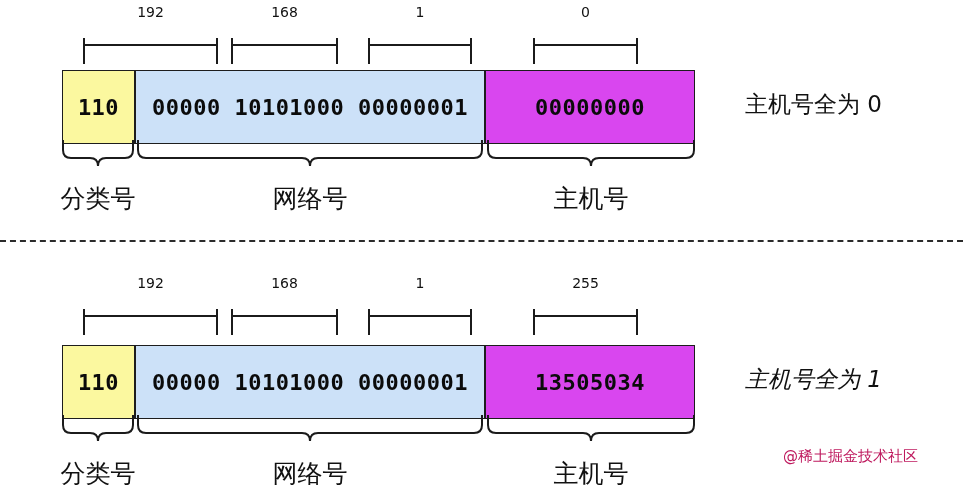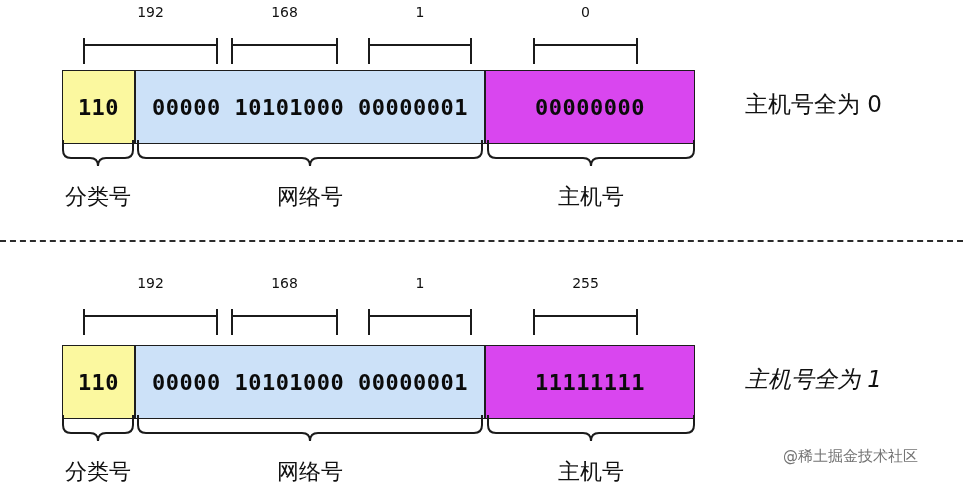--- a/index.html
+++ b/index.html
@@ -38,21 +38,21 @@
     letter-spacing:0.5px;
     white-space:nowrap;
   }
   .seg-class{background:#fbf89f;}
   .seg-net{background:#cce1f8;}
   .seg-host{background:#d946ef;}
 
   
   .brace-label{
     position:absolute;
-    font-size:22px;
+    font-size:25px;
     color:#111;
     text-align:center;
     white-space:nowrap;
     font-family:Liberation Sans, sans-serif;
   }
 
   
   .side-note{
     position:absolute;
     font-size:23px;
@@ -66,21 +66,21 @@
   .divider{
     position:absolute;
     left:0;width:963px;height:0;
     border-top:2px dashed #2b2b2b;
   }
 
   
   .watermark{
     position:absolute;
     font-size:15px;
-    color:#737373;
+    color:#be185d;
     white-space:nowrap;
     font-family:"DejaVu Sans",sans-serif;
   }
 
   svg{display:block;overflow:visible;}
   .ink{stroke:#1b1b1b;fill:none;stroke-width:2;}
   .ink-thin{stroke:#1b1b1b;fill:none;stroke-width:2;stroke-linecap:butt;}
 </style>
 </head>
 <body>
@@ -144,21 +144,21 @@
     </g>
   </svg>
 
   <div class="bar seg-class" style="left:62px;top:345px;width:73px;">
     <span>110</span>
   </div>
   <div class="bar seg-net" style="left:135px;top:345px;width:350px;">
     <span>00000 10101000 00000001</span>
   </div>
   <div class="bar seg-host" style="left:485px;top:345px;width:210px;">
-    <span>11111111</span>
+    <span>13505034</span>
   </div>
 
   <svg class="abs" style="left:0;top:411px;width:963px;height:46px;">
     <g class="ink">
       <path d="M63,4 L63,14 Q63,22 71,22 L90,22 Q98,22 98,30 Q98,22 106,22 L125,22 Q133,22 133,14 L133,4"></path>
       <path d="M138,4 L138,14 Q138,22 146,22 L302,22 Q310,22 310,30 Q310,22 318,22 L474,22 Q482,22 482,14 L482,4"></path>
       <path d="M488,4 L488,14 Q488,22 496,22 L583,22 Q591,22 591,30 Q591,22 599,22 L686,22 Q694,22 694,14 L694,4"></path>
     </g>
   </svg>
 

